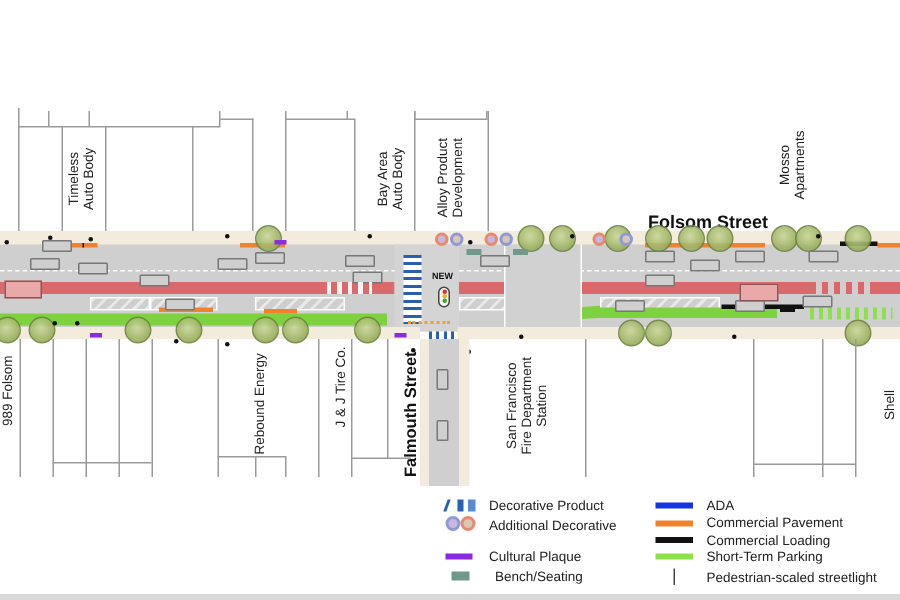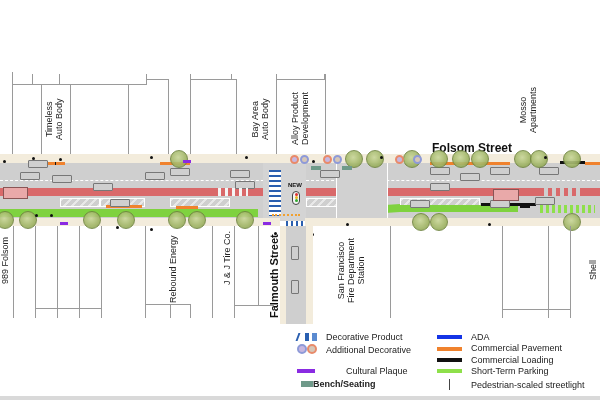--- a/index.html
+++ b/index.html
@@ -286,24 +286,24 @@
   </div>
   <div class="legend-text" style="left:326px;top:332px;">Decorative Product</div>
 
   <div style="position:absolute;left:297px;top:344px;width:22px;height:10px;">
     <span style="position:absolute;left:0;top:0;width:10px;height:10px;border-radius:50%;background:#c7b7e0;border:2px solid #8e9ad8;"></span>
     <span style="position:absolute;left:10px;top:0;width:10px;height:10px;border-radius:50%;background:#d6c7b8;border:2px solid #e88a6a;"></span>
   </div>
   <div class="legend-text" style="left:326px;top:345px;">Additional Decorative</div>
 
   <div style="position:absolute;left:297px;top:369px;width:18px;height:4px;background:#8a2be2;"></div>
-  <div class="legend-text" style="left:326px;top:366px;margin-left:20px;">Cultural Plaque</div>
+  <div class="legend-text" style="left:326px;top:366px;">Cultural Plaque</div>
 
   <div style="position:absolute;left:301px;top:381px;width:12px;height:6px;background:#6f9a8a;"></div>
-  <div class="legend-text" style="left:313px;top:379px;font-weight:bold;">Bench/Seating</div>
+  <div class="legend-text" style="left:330px;top:379px;">Bench/Seating</div>
 
   <div style="position:absolute;left:437px;top:335px;width:25px;height:4px;background:#1434e6;"></div>
   <div class="legend-text" style="left:471px;top:332px;">ADA</div>
 
   <div style="position:absolute;left:437px;top:347px;width:25px;height:4px;background:#f0822d;"></div>
   <div class="legend-text" style="left:471px;top:343px;">Commercial Pavement</div>
 
   <div style="position:absolute;left:437px;top:358px;width:25px;height:4px;background:#111111;"></div>
   <div class="legend-text" style="left:471px;top:355px;">Commercial Loading</div>
 

